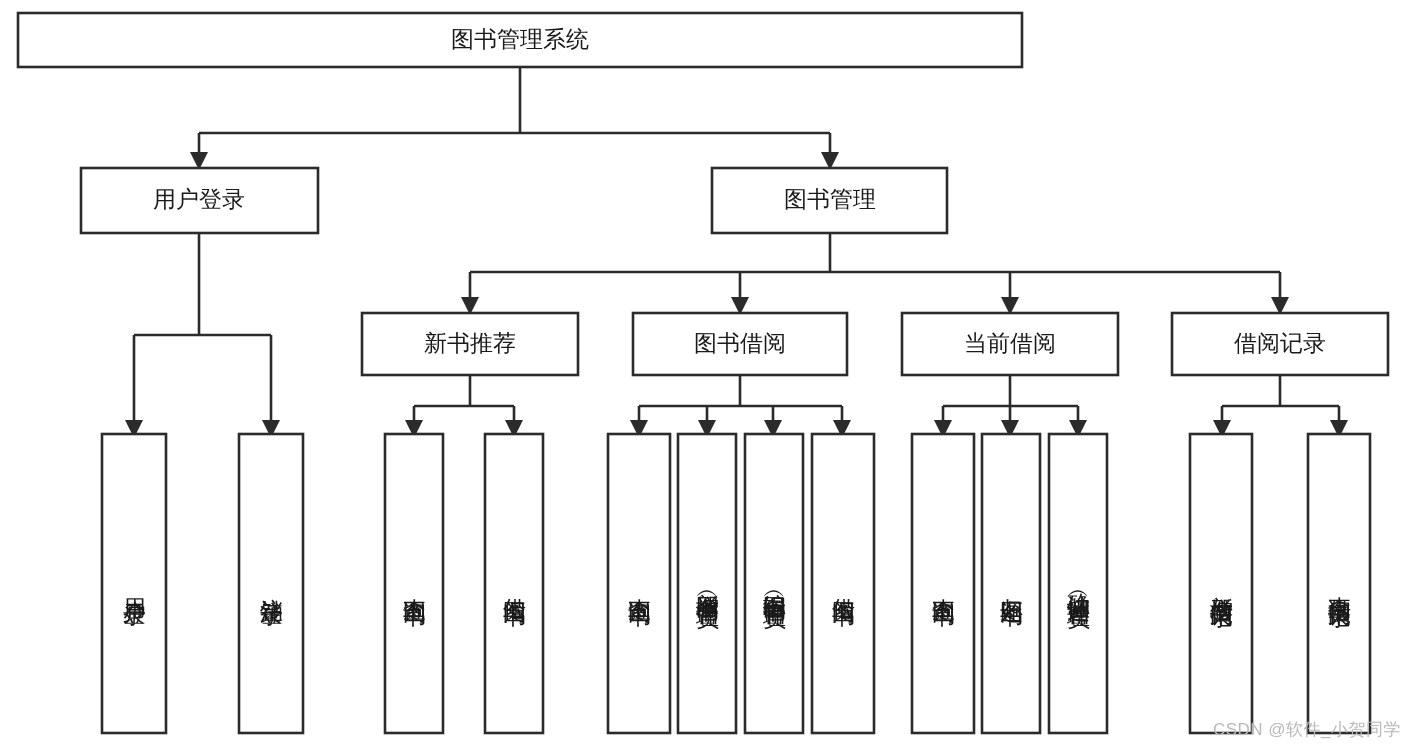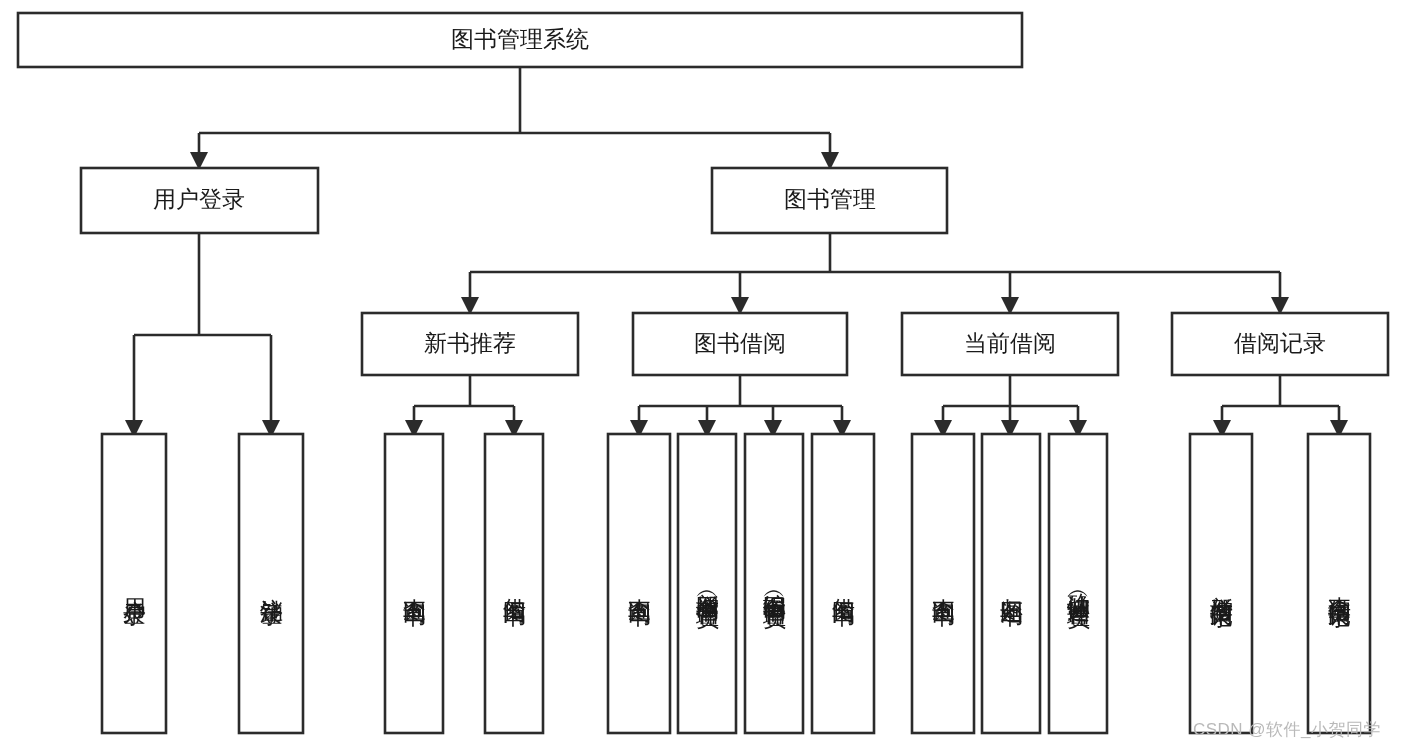--- a/index.html
+++ b/index.html
@@ -66,21 +66,21 @@
     text-orientation: upright;
     font-family: "Liberation Sans", "DejaVu Sans", sans-serif;
     font-size: 23px;
     line-height: 1.12;
     letter-spacing: 2px;
     color: #1a1a1a;
     white-space: nowrap;
   }
   .watermark {
     position: absolute;
-    right: 24px;
+    right: 4px;
     bottom: 6px;
     font-family: "Liberation Sans", "DejaVu Sans", sans-serif;
     font-size: 17px;
     color: #b9b9b9;
     letter-spacing: 0.5px;
     user-select: none;
   }
 </style>
 </head>
 <body>

